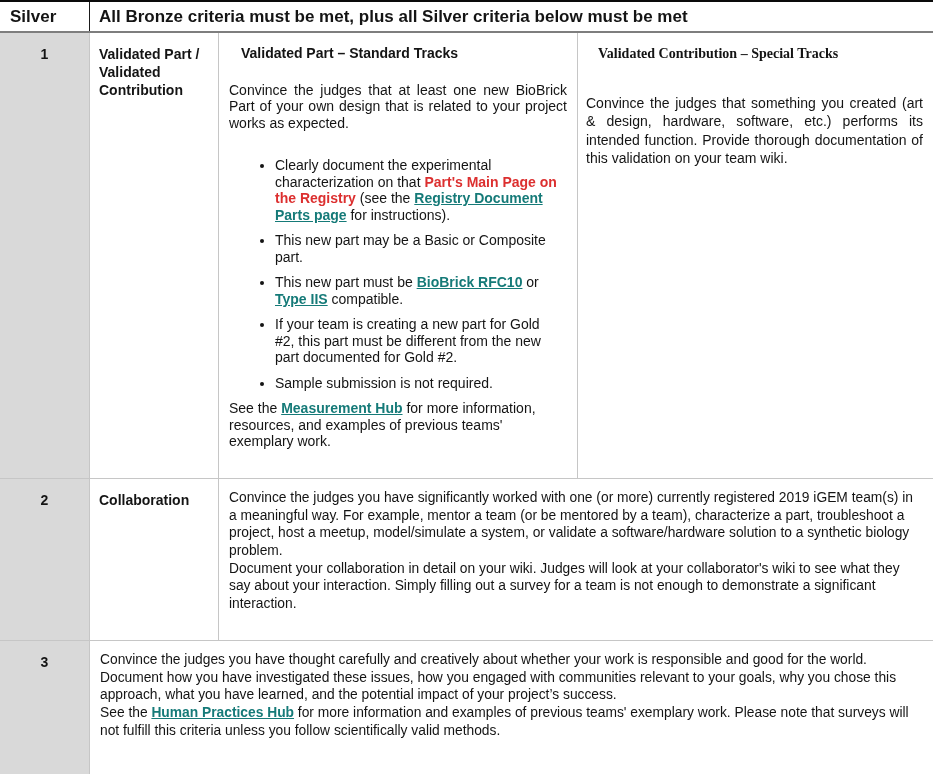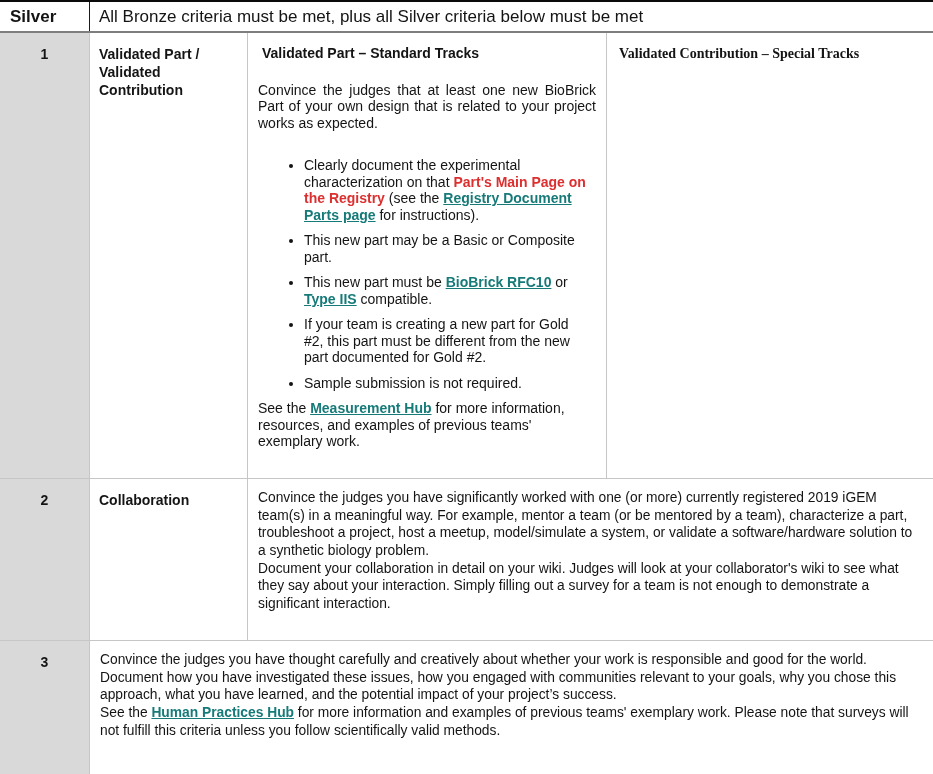--- a/index.html
+++ b/index.html
@@ -13,37 +13,37 @@
   body{
     width:933px;height:774px;overflow:hidden;
     background:#fff;color:#141414;
     font-family:"Liberation Sans","DejaVu Sans",sans-serif;
   }
   .tbl{width:933px;height:774px;display:flex;flex-direction:column;border-top:2px solid #0a0a0a;}
 
   
   .hdr-row{display:flex;align-items:center;min-height:31px;border-bottom:2px solid #7e7e7e;background:#fff;}
   .hdr-medal{width:90px;padding:4px 6px 4px 10px;font-weight:bold;font-size:17px;border-right:1px solid #1a1a1a;align-self:stretch;display:flex;align-items:center;text-align:right;}
-  .hdr-desc{flex:1;padding:4px 24px 4px 9px;font-weight:normal;font-size:17px;}
+  .hdr-desc{flex:1;padding:4px 24px 4px 9px;font-weight:bold;font-size:17px;}
 
   
   .row{display:flex;background:#fff;}
   .row + .row{border-top:1px solid var(--grid);}
   .row1{min-height:445px;}
   .row2{min-height:162px;}
   .row3{flex:1;}
   .cell-num{width:90px;background:var(--numbg);border-right:1px solid var(--grid);text-align:center;padding-top:13px;font-weight:bold;font-size:14px;flex-shrink:0;}
-  .cell-crit{width:158px;border-right:1px solid var(--grid);padding:12px 4px 10px 9px;font-weight:bold;font-size:14px;line-height:1.3;flex-shrink:0;}
+  .cell-crit{width:129px;border-right:1px solid var(--grid);padding:12px 4px 10px 9px;font-weight:bold;font-size:14px;line-height:1.3;flex-shrink:0;}
   .cell-content{flex:1;font-size:13.8px;line-height:1.28;padding:10px 10px 10px 10px;}
   .cell-content.split{display:flex;padding:0;}
   .subcell{padding:12px 10px 12px 10px;font-size:14px;}
   .subcell-left{width:359px;border-right:1px solid var(--grid);line-height:1.18;flex-shrink:0;}
   .subcell-right{flex:1;line-height:1.3;padding-left:8px;}
 
-  .cell-title{font-weight:bold;margin:0 0 20px 4px;}
+  .cell-title{font-weight:bold;margin:0 0 20px 12px;}
   .subcell-right .cell-title{margin-bottom:31px;font-family:Liberation Serif, serif;}
   p.para{margin:0;}
   .justify{text-align:justify;}
   .mt{margin-top:16px;}
   .bullets{margin:26px 0 0 0;padding:0 0 0 46px;list-style:disc;}
   .bullets li{margin:0 8px 9px 0;}
   .footer-note{margin-top:27px;}
 
   .seg-red{color:var(--red);font-weight:bold;}
   .seg-link{color:var(--link);font-weight:bold;text-decoration:underline;cursor:pointer;}
@@ -71,20 +71,21 @@
           <li><span>Clearly document the experimental characterization on that </span><span class="seg-red">Part's Main Page on the Registry</span><span> (see the </span><span class="seg-link">Registry Document Parts page</span><span> for instructions).</span></li>
           <li><span>This new part may be a Basic or Composite part.</span></li>
           <li><span>This new part must be </span><span class="seg-link">BioBrick RFC10</span><span> or </span><span class="seg-link">Type IIS</span><span> compatible.</span></li>
           <li><span>If your team is creating a new part for Gold #2, this part must be different from the new part documented for Gold #2.</span></li>
           <li><span>Sample submission is not required.</span></li>
         </ul>
         <p class="para footer-note"><span>See the </span><span class="seg-link">Measurement Hub</span><span> for more information, resources, and examples of previous teams' exemplary work.</span></p>
       </div>
       <div class="subcell subcell-right">
         <p class="cell-title">Validated Contribution – Special Tracks</p>
+        <p class="para justify">Convince the judges that something you created (art &amp; design, hardware, software, etc.) performs its intended function. Provide thorough documentation of this validation on your team wiki.</p>
       </div>
     </div>
   </div>
 
   <div class="row row2">
     <div class="cell-num">2</div>
     <div class="cell-crit">Collaboration</div>
     <div class="cell-content">
       <p class="para">Convince the judges you have significantly worked with one (or more) currently registered 2019 iGEM team(s) in a meaningful way. For example, mentor a team (or be mentored by a team), characterize a part, troubleshoot a project, host a meetup, model/simulate a system, or validate a software/hardware solution to a synthetic biology problem.</p>
       <p class="para mt">Document your collaboration in detail on your wiki. Judges will look at your collaborator's wiki to see what they say about your interaction. Simply filling out a survey for a team is not enough to demonstrate a significant interaction.</p>

